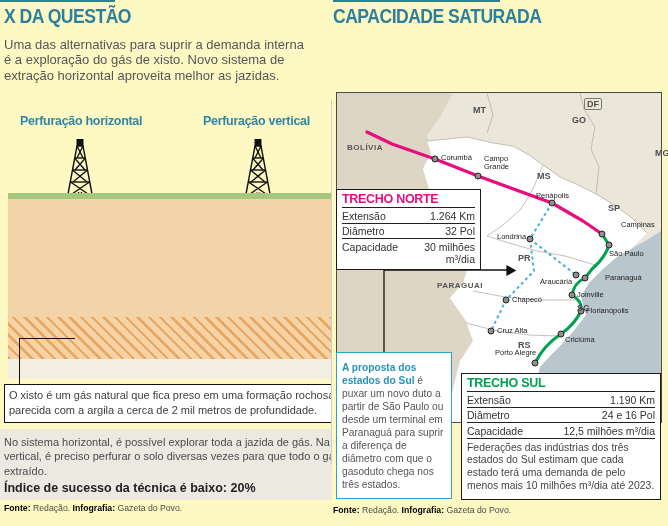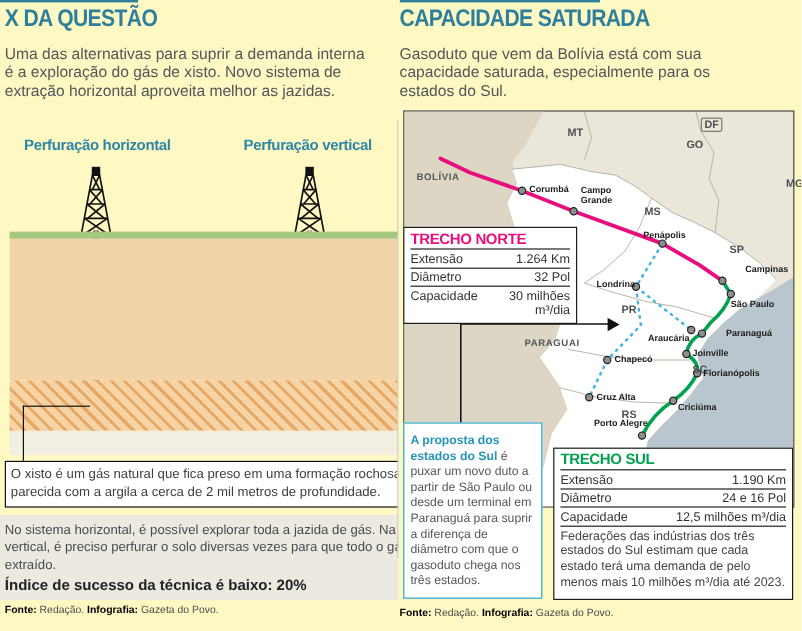--- a/index.html
+++ b/index.html
@@ -22,21 +22,21 @@
   .connector{border-left:1.5px solid #111;border-top:1.5px solid #111;}
   .callout{border:1.5px solid #111;background:#fff;padding:3px 4px;}
   .callout p{margin:0;width:330px;font-size:11px;line-height:1.4;color:#3f4043;}
   .notebox{background:#ece9e0;padding:6px 0 0 4px;}
   .notebox p{margin:0;width:400px;font-size:11px;line-height:1.3;color:#4a4b4e;}
   .success{margin-top:3px;font-size:12.5px;font-weight:700;color:#222;}
   .fonte{font-size:8.7px;color:#4a4a4c;}
   .fonte b{color:#000;text-align:center;}
   .map{width:324px;height:329px;border:1px solid #4b4b4b;background:#eae6d9;}
   .map svg{position:absolute;left:0;top:0;}
-  .ctylbl{position:absolute;font-size:7.5px;color:#1c1c1c;white-space:nowrap;line-height:1.05;font-weight:bold;}
+  .ctylbl{position:absolute;font-size:7.5px;color:#1c1c1c;white-space:nowrap;line-height:1.05;}
   .ctylbl.wrap{white-space:normal;width:40px;}
   .stlbl{position:absolute;font-size:9px;font-weight:600;color:#4e4e50;white-space:nowrap;padding-left:24px;}
   .cylbl{position:absolute;font-size:8px;font-weight:600;color:#55565a;letter-spacing:0.5px;white-space:nowrap;text-align:right;}
   .dfbox{border:1px solid #7a7a72;background:#eae6d9;padding:0 2px;border-radius:2px;}
   .databox{background:#fff;border:1px solid #1a1a1a;padding:2px 5px 3px 5px;box-sizing:border-box;}
   .databox .ttl{font-size:12.5px;font-weight:700;letter-spacing:-0.3px;border-bottom:1px solid #222;padding-bottom:1px;}
   .ttl-n{color:#e80e7e;}
   .ttl-s{color:#00a14f;}
   .drow{display:flex;justify-content:space-between;border-bottom:1px solid #222;
         font-size:10.5px;color:#333;padding:1.5px 0 1px 0;}
@@ -119,21 +119,20 @@
     <div class="abs fonte" style="left:4px;top:503px;">
       <b>Fonte:</b><span> Redação. </span><b>Infografia:</b><span> Gazeta do Povo.</span>
     </div>
   </div>
 
   <div class="abs" style="left:331px;top:100px;width:1px;height:365px;background:#cfcfcf;"></div>
 
   <div class="col col-right">
     <div class="abs toprule" style="left:0;top:0;width:167px;"></div>
     <h1 class="sec abs" style="left:0;top:5px;">CAPACIDADE SATURADA</h1>
-    <div class="intro abs" style="left:0;top:37px;width:300px;">Gasoduto que vem da Bolívia está com sua capacidade saturada, especialmente para os estados do Sul.</div>
 
     <div class="abs map" style="left:3px;top:92px;">
       <svg width="324" height="329" viewBox="0 0 324 329">
 
         <polygon fill="#ddd6c4" points="0,0 116,0 102,26 90,42 94,60 86,76 92,96 84,112 102,130 118,148 133,168 126,190 113,205 129,228 136,248 123,268 116,296 110,329 0,329"></polygon>
 
         <polygon fill="#ffffff" points="90,48 130,44 156,50 176,53 192,62 206,72 223,84 241,92 259,101 279,113 296,126 310,140 294,156 280,164 266,176 252,190 244,203 247,215 249,222 239,235 228,248 214,262 203,274 199,290 197,308 196,329 110,329 116,296 123,268 136,248 129,228 113,205 126,190 133,168 118,148 102,130 84,112 92,96 86,76 94,60"></polygon>
 
         <polygon fill="#bac6ce" points="324,138 308,148 294,156 280,164 266,176 252,190 244,203 247,215 249,222 239,235 228,248 214,262 203,274 199,290 197,308 196,329 324,329"></polygon>
         <ellipse cx="205" cy="295" rx="5.5" ry="18" fill="#bac6ce" transform="rotate(18 205 295)"></ellipse>

